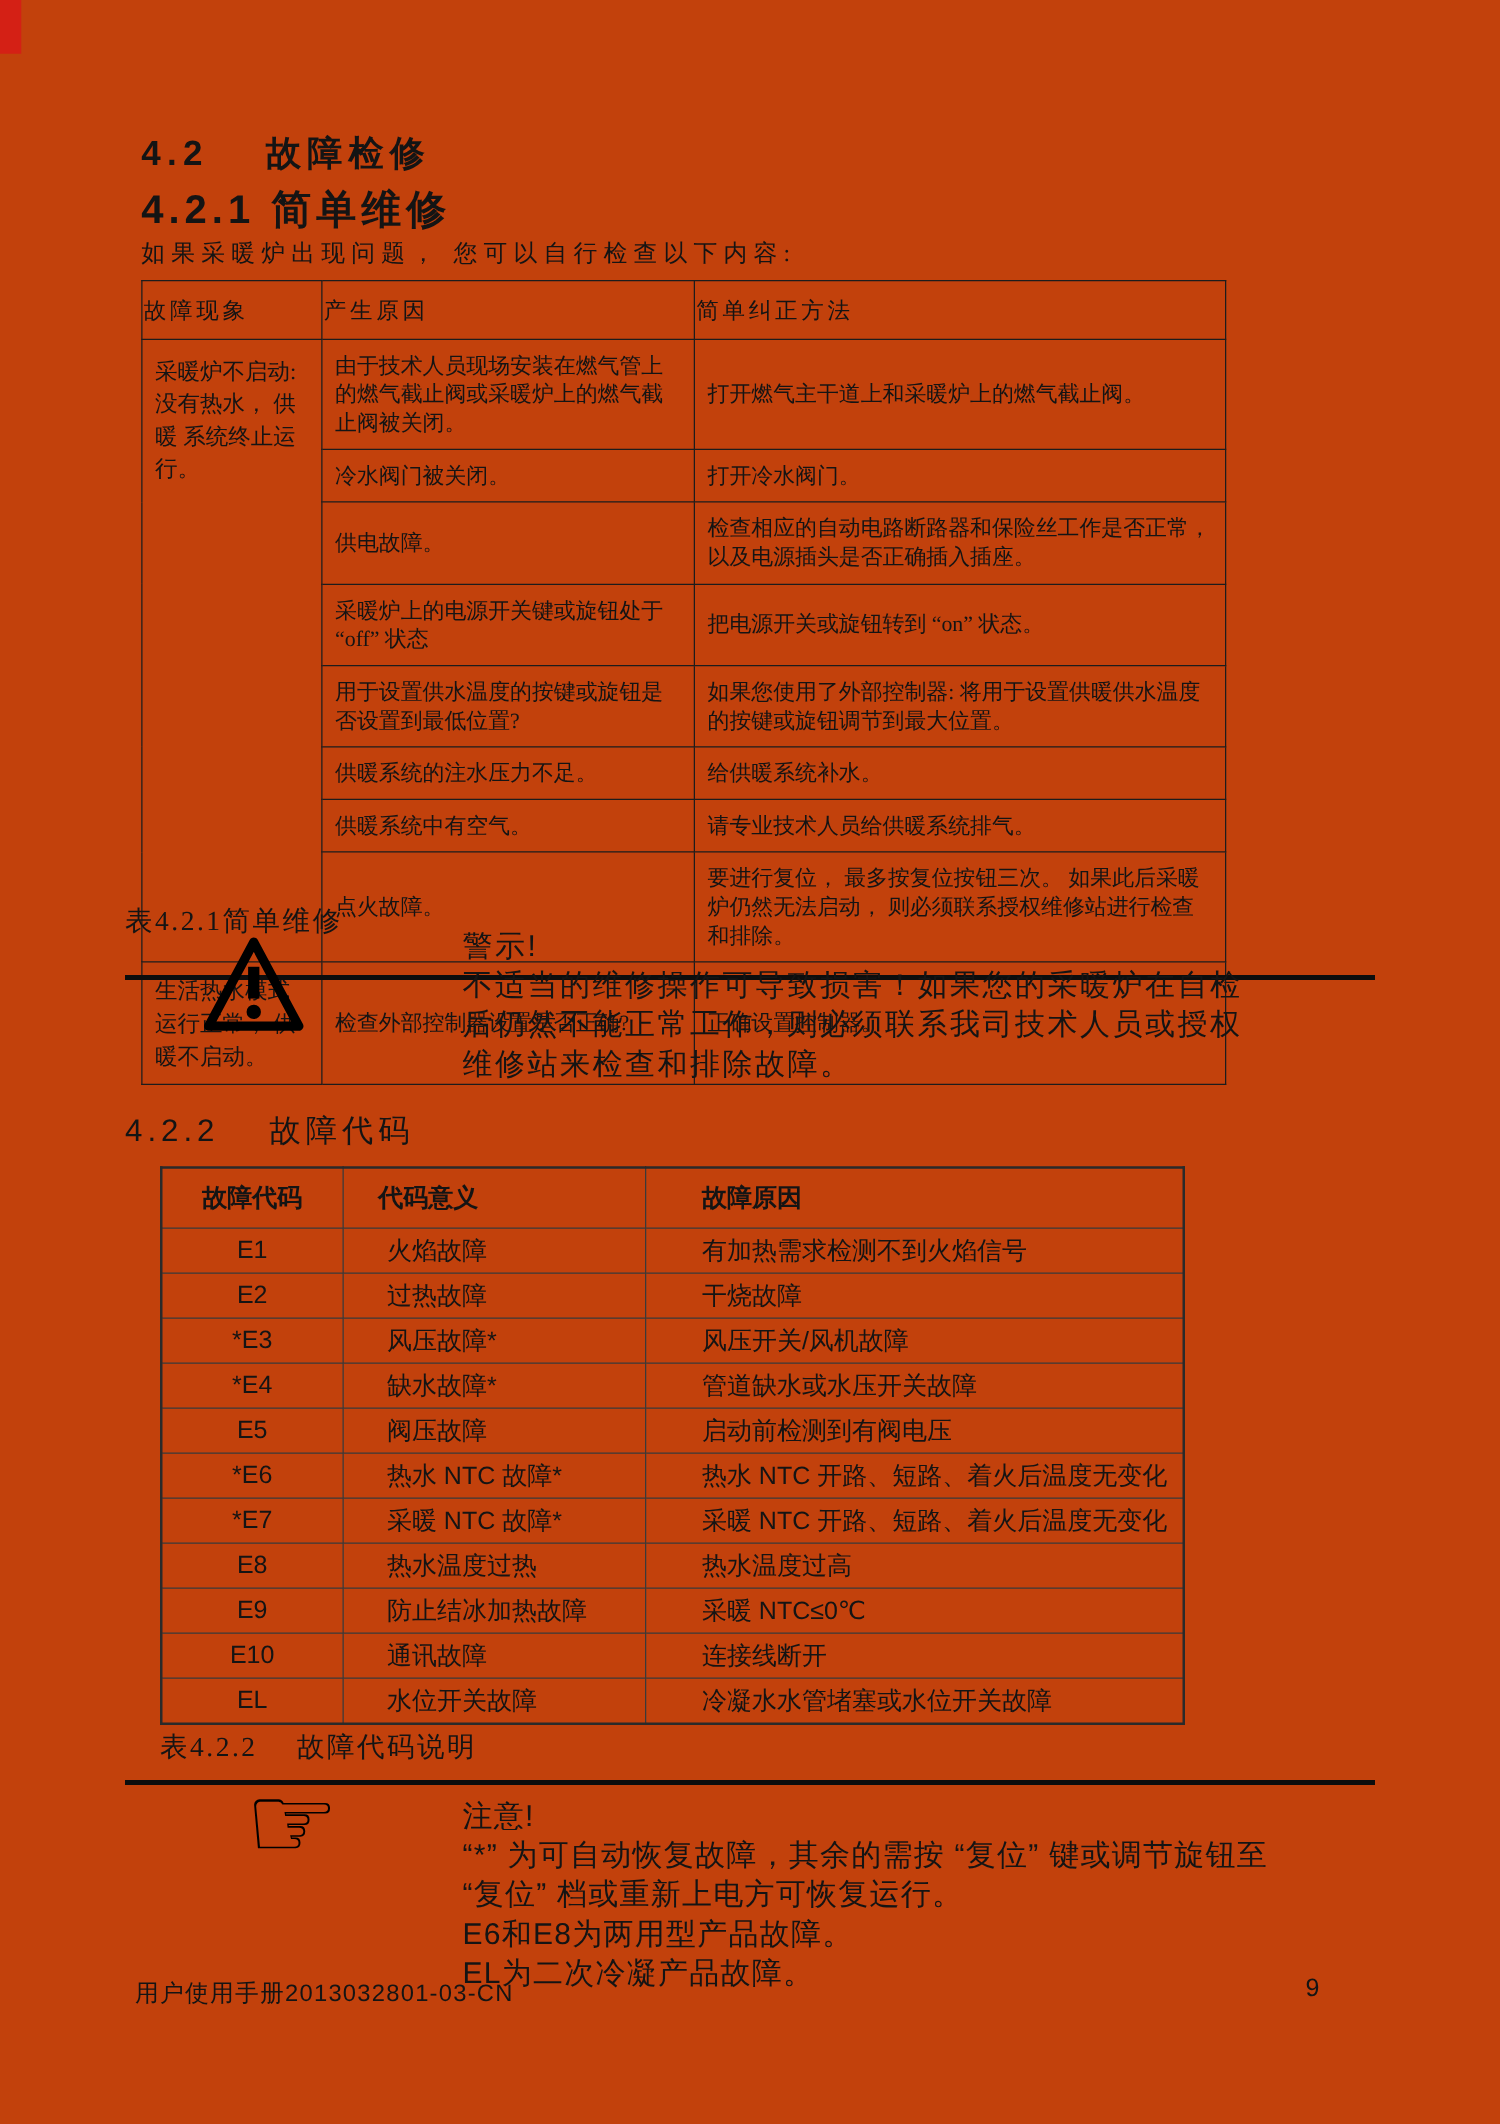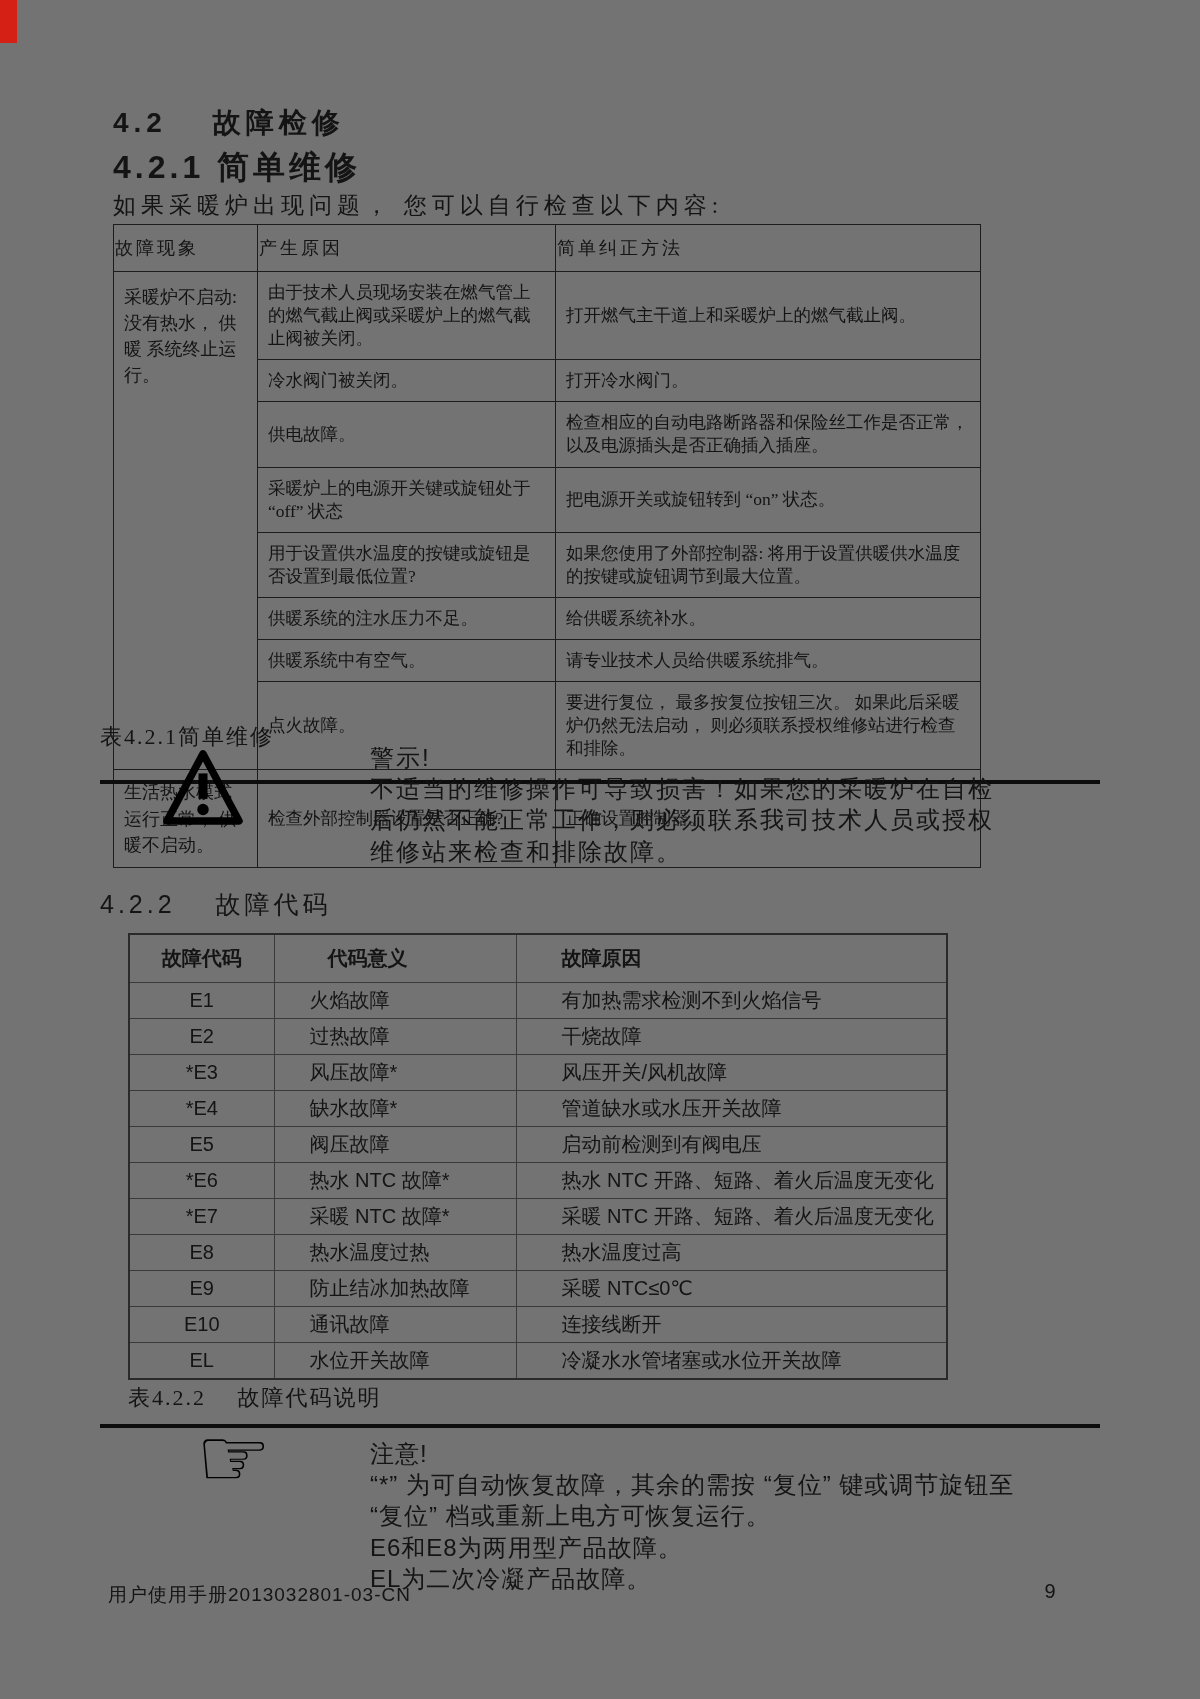--- a/index.html
+++ b/index.html
@@ -1,25 +1,25 @@
 <!DOCTYPE html>
 <html><head>
 <meta charset="utf-8">
 <style>
   html,body{margin:0;padding:0;background:#e8e8e8;}
   .page{
     position:relative;width:1200px;height:1699px;margin:0 auto;
-    background:#737373;color:#141414;overflow:hidden;
+    background:#c2410c;color:#141414;overflow:hidden;
     font-family:"Liberation Sans","DejaVu Sans",sans-serif;
   }
   .kai{font-family:"Liberation Serif","DejaVu Serif",serif;}
   .red-mark{position:absolute;left:0;top:0;width:17px;height:43px;}
   .h1{position:absolute;left:113px;top:104px;font-size:28px;font-weight:bold;letter-spacing:5px;}
   .h2{position:absolute;left:113px;top:146px;font-size:32px;font-weight:bold;letter-spacing:4px;}
-  .intro{position:absolute;left:113px;top:190px;font-size:23px;letter-spacing:5px;}
+  .intro{position:absolute;left:113px;top:190px;font-size:19px;letter-spacing:5px;}
 
   
   .t1{position:absolute;left:113px;top:224px;width:867px;border-collapse:collapse;table-layout:fixed;}
   .t1 th,.t1 td{border:1.6px solid #1c1c1c;font-weight:normal;}
   .t1 th{height:44px;font-size:18px;letter-spacing:3px;text-align:left;}
   .t1 td{font-size:17.5px;line-height:1.32;padding:9px 10px;vertical-align:middle;}
   .t1 td.phen{vertical-align:top;padding-top:12px;font-size:18px;line-height:1.45;}
   .t1 td.phen2{vertical-align:middle;font-size:18px;line-height:1.45;}
   .c1{width:144px;}.c2{width:298px;}.c3{width:425px;}
 
@@ -35,21 +35,21 @@
 
   
   .t2{position:absolute;left:128px;top:933px;width:818px;border-collapse:collapse;table-layout:fixed;}
   .t2 th,.t2 td{border:1.2px solid #3a3a3a;}
   .t2{border:2px solid #2a2a2a;}
   .t2 th{height:45px;font-size:20px;font-weight:bold;text-align:left;}
   .t2 td{height:33px;font-size:20px;}
   .t2 .code{text-align:center;width:145px;margin-top:28px;}
   .t2 .mean{width:242px;padding-left:35px;}
   .t2 .caus{width:431px;padding-left:45px;}
-  .t2 th.mean{padding-left:53px;margin-left:14px;}
+  .t2 th.mean{padding-left:28px;margin-left:14px;}
   .t2 th.caus{padding-left:45px;}
   .t2 th.code{text-align:center;}
 
   .cap2{position:absolute;left:128px;top:1383px;font-size:22px;letter-spacing:2px;}
 
   
   .rule-note{top:1424px;}
   .hand-icon{position:absolute;left:196px;top:1416px;font-size:84px;line-height:1;
              font-family:"DejaVu Sans",sans-serif;color:#000;}
   .note-text{position:absolute;left:370px;top:1438px;width:668px;font-size:24px;line-height:1.3;letter-spacing:1px;}

